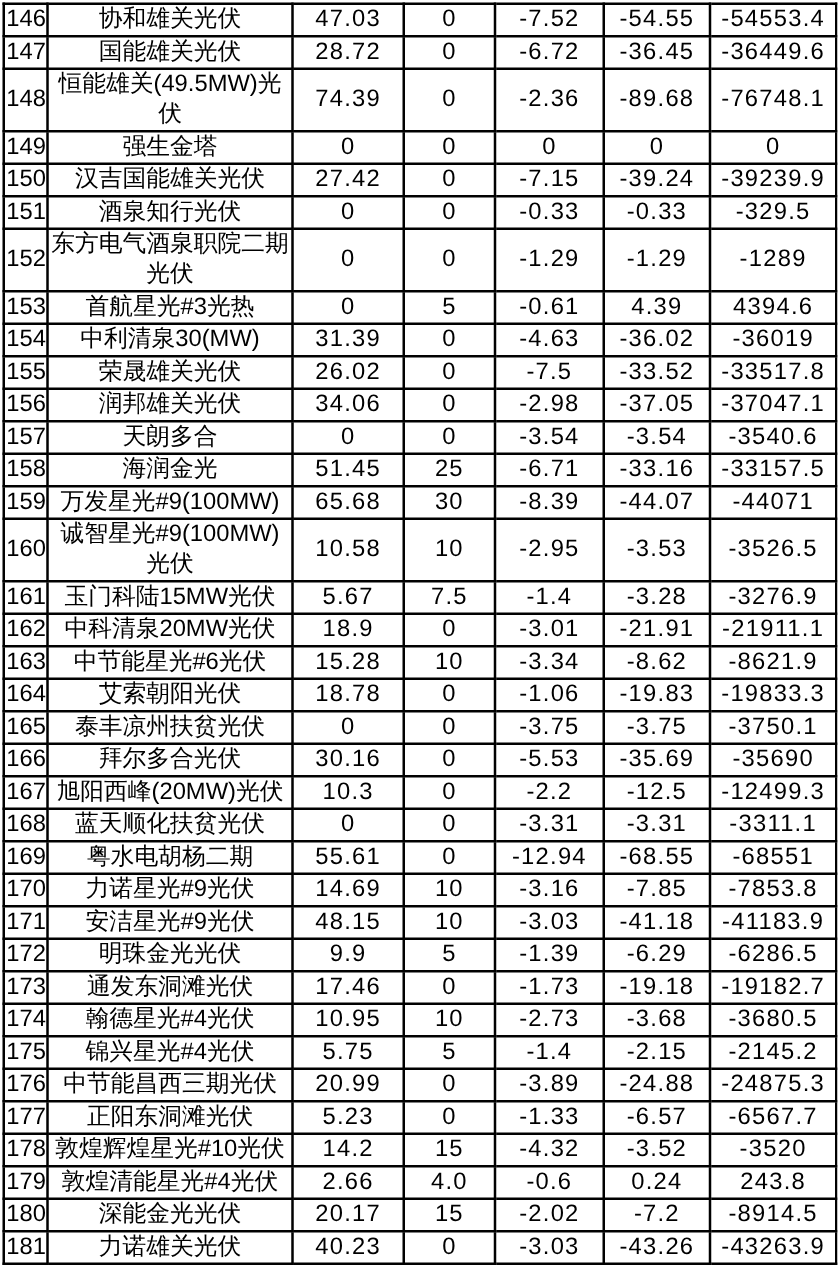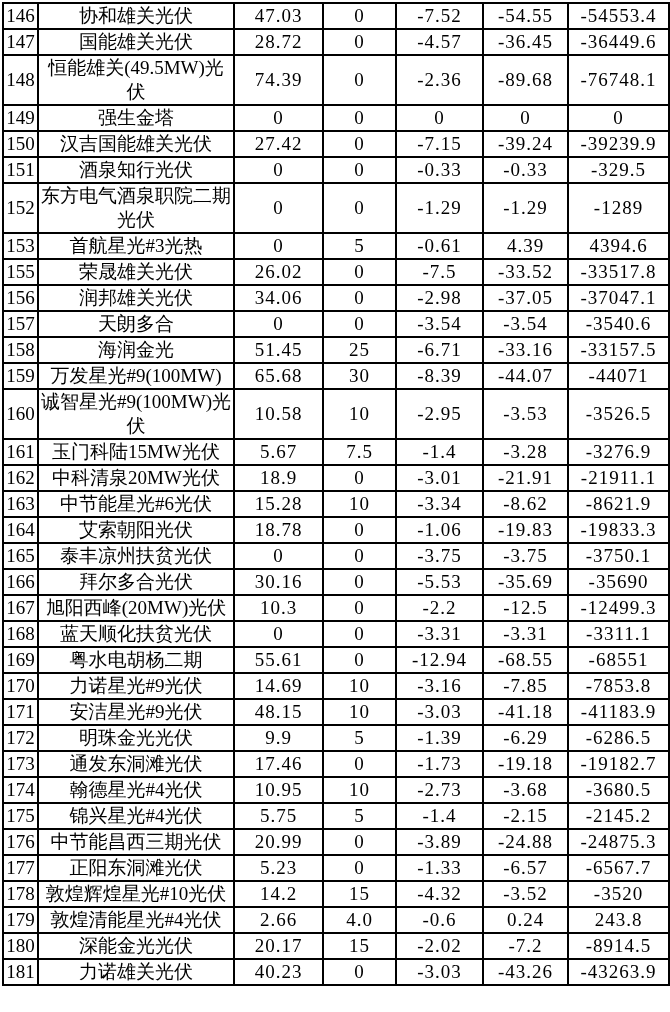--- a/index.html
+++ b/index.html
@@ -10,21 +10,21 @@
   body {
     width: 670px;
     height: 1012px;
     overflow: hidden;
   }
   table.data-table {
     border-collapse: collapse;
     table-layout: fixed;
     width: 666px;
     margin: 2px 0 0 2px;
-    font-family: Liberation Serif, serif;
+    font-family: Liberation Sans, sans-serif;
     color: #000000;
   }
   table.data-table td {
     border: 2px solid #000000;
     text-align: center;
     vertical-align: middle;
     padding: 0 1px;
     font-size: 19px;
     line-height: 24px;
     height: 24px;
@@ -64,21 +64,21 @@
         <td class="col-num">0</td>
         <td class="col-num">-7.52</td>
         <td class="col-num">-54.55</td>
         <td class="col-num">-54553.4</td>
       </tr>
       <tr>
         <td class="col-no">147</td>
         <td class="col-name">国能雄关光伏</td>
         <td class="col-num">28.72</td>
         <td class="col-num">0</td>
-        <td class="col-num">-4.57</td>
+        <td class="col-num">-6.72</td>
         <td class="col-num">-36.45</td>
         <td class="col-num">-36449.6</td>
       </tr>
       <tr>
         <td class="col-no">148</td>
         <td class="col-name">恒能雄关(49.5MW)光伏</td>
         <td class="col-num">74.39</td>
         <td class="col-num">0</td>
         <td class="col-num">-2.36</td>
         <td class="col-num">-89.68</td>
@@ -121,20 +121,29 @@
         <td class="col-num">-1289</td>
       </tr>
       <tr>
         <td class="col-no">153</td>
         <td class="col-name">首航星光#3光热</td>
         <td class="col-num">0</td>
         <td class="col-num">5</td>
         <td class="col-num">-0.61</td>
         <td class="col-num">4.39</td>
         <td class="col-num">4394.6</td>
+      </tr>
+      <tr>
+        <td class="col-no">154</td>
+        <td class="col-name">中利清泉30(MW)</td>
+        <td class="col-num">31.39</td>
+        <td class="col-num">0</td>
+        <td class="col-num">-4.63</td>
+        <td class="col-num">-36.02</td>
+        <td class="col-num">-36019</td>
       </tr>
       <tr>
         <td class="col-no">155</td>
         <td class="col-name">荣晟雄关光伏</td>
         <td class="col-num">26.02</td>
         <td class="col-num">0</td>
         <td class="col-num">-7.5</td>
         <td class="col-num">-33.52</td>
         <td class="col-num">-33517.8</td>
       </tr>

